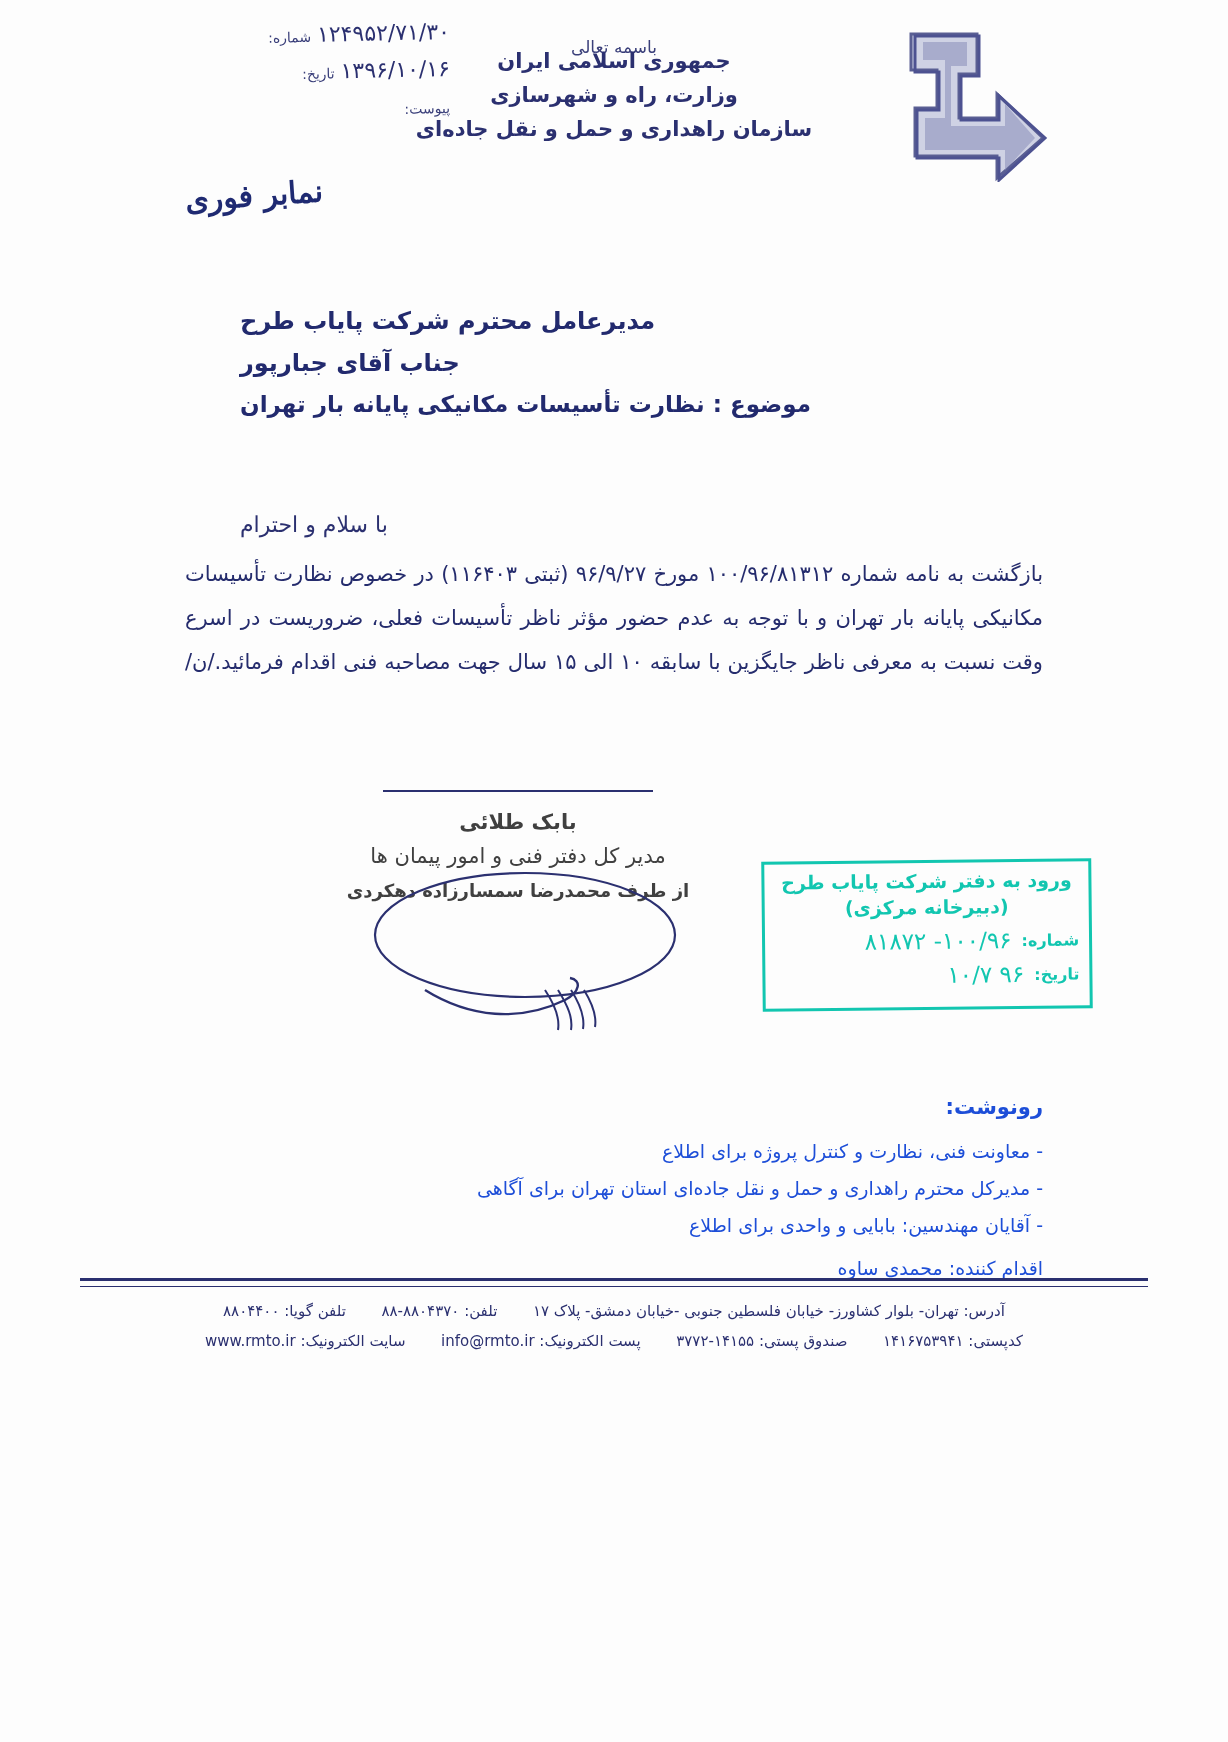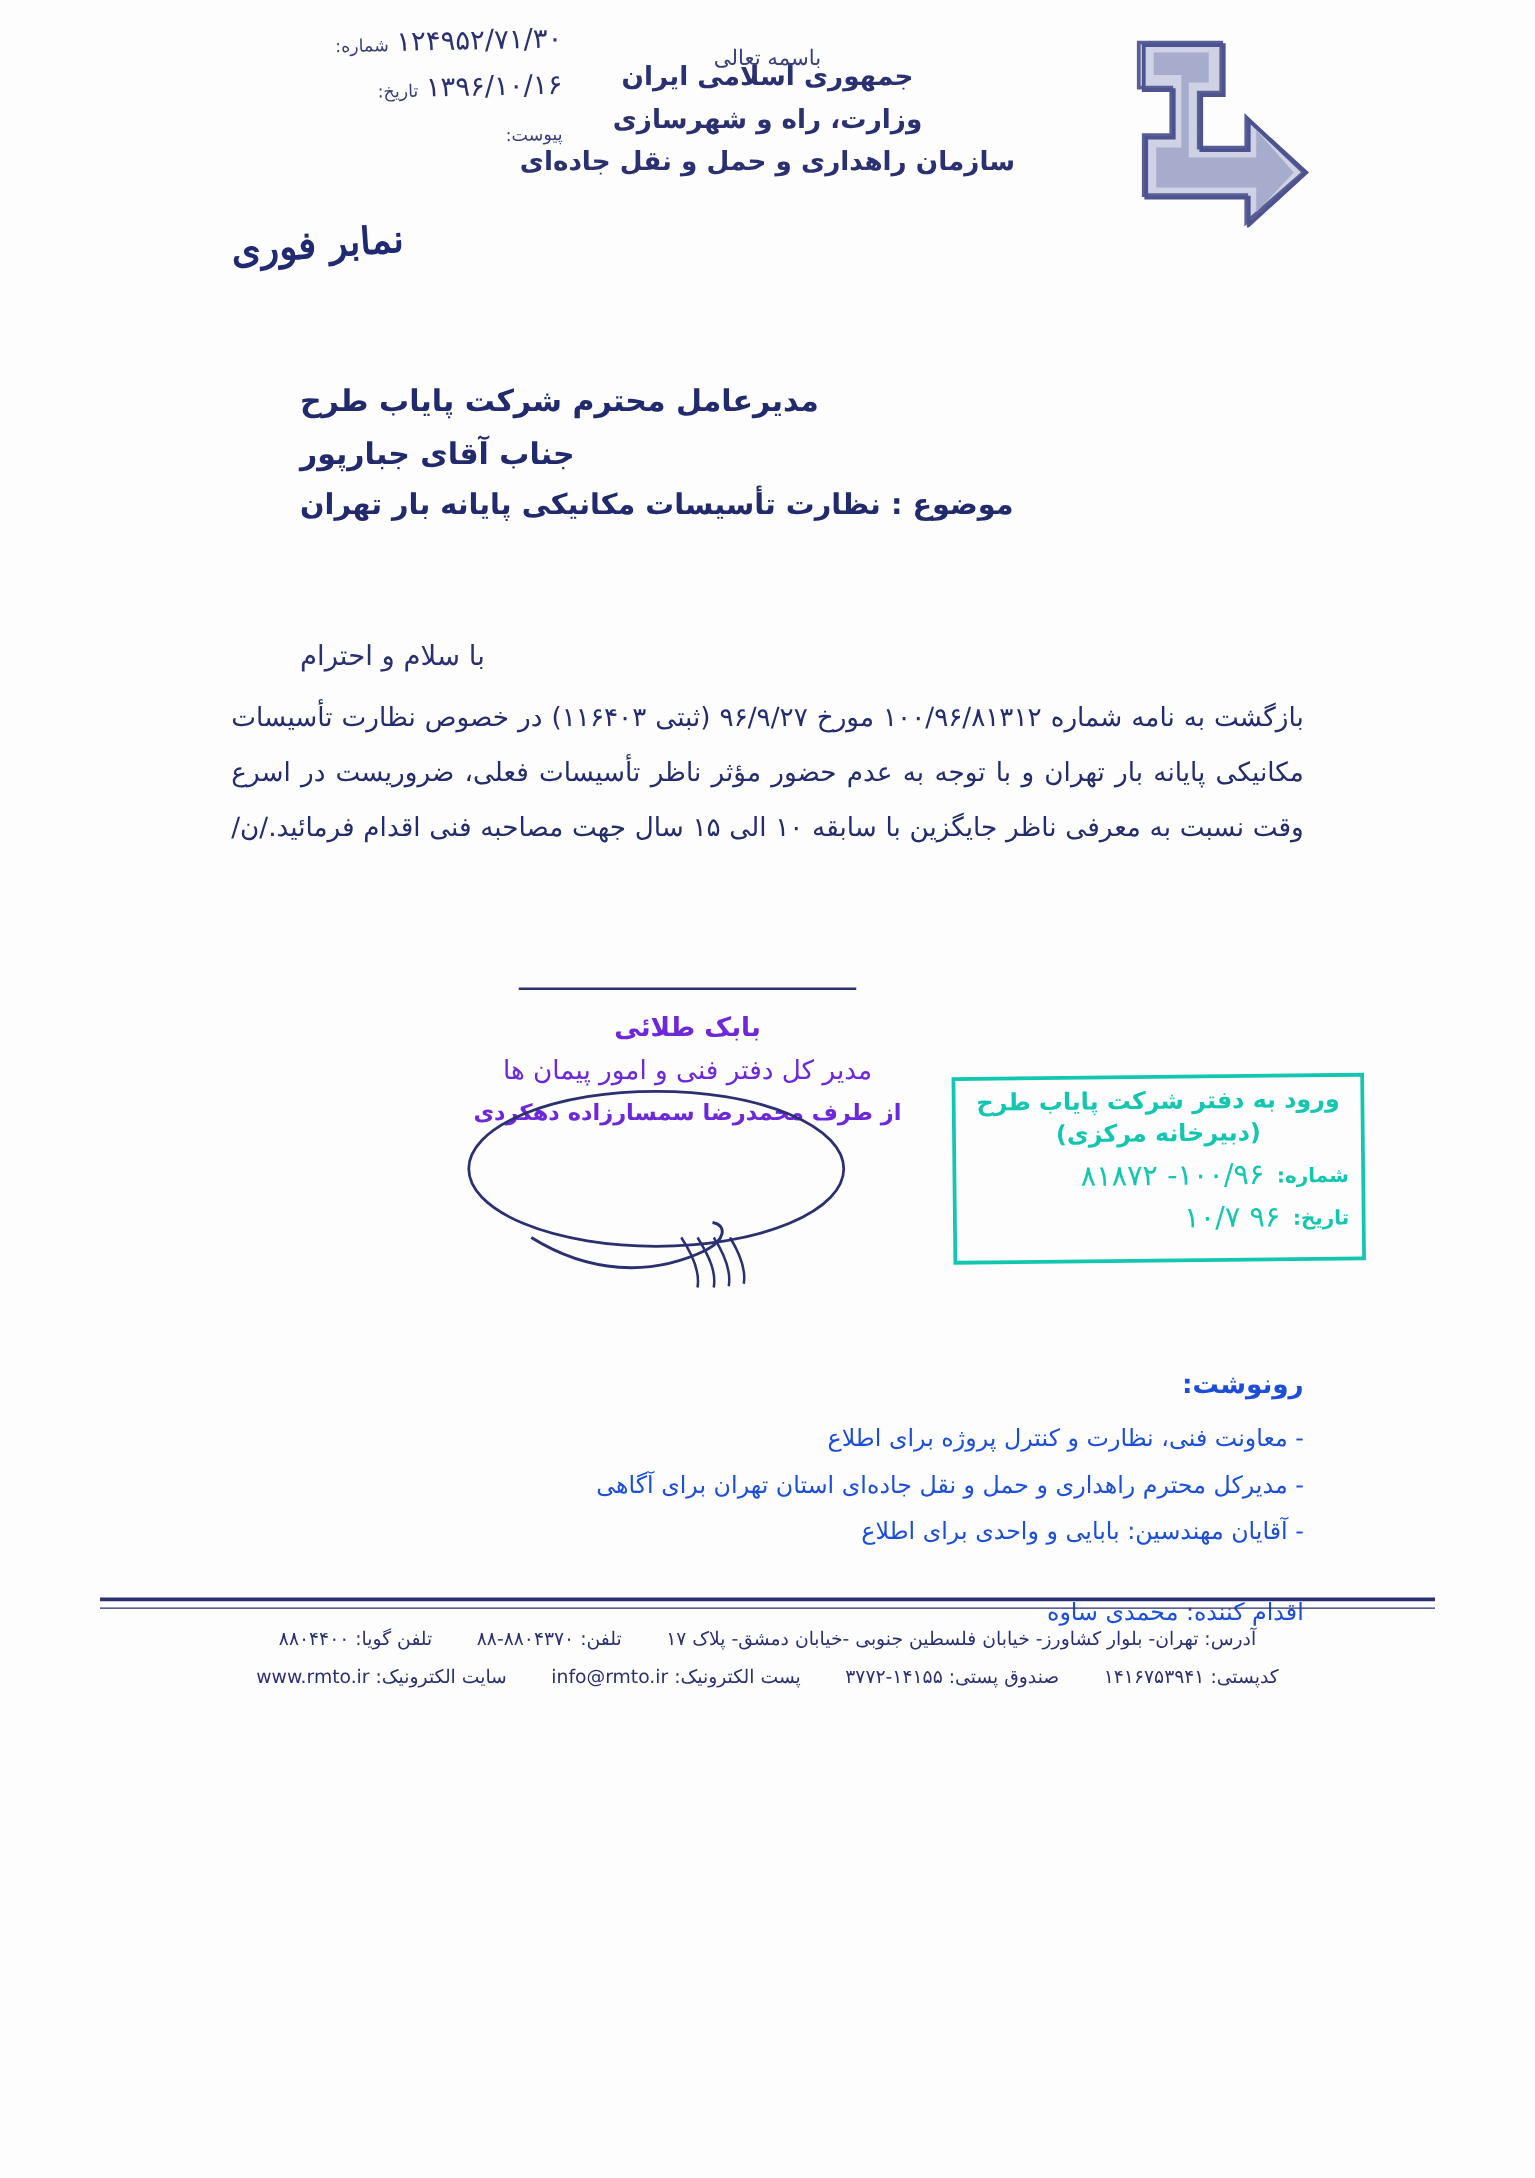--- a/index.html
+++ b/index.html
@@ -139,24 +139,24 @@
     font-size: 21px;
     line-height: 2.1;
     color: #252c6d;
   }
   .body-text p { margin: 0; }
 
   
   .signature {
     position: absolute;
     top: 790px;
-    left: 340px;
+    left: 308px;
     width: 420px;
     text-align: center;
-    color: #6d28d9;
+    color: #404040;
   }
   .signature .sig-line {
     border-top: 2px solid #2b3070;
     width: 270px;
     margin: 0 auto 18px auto;
   }
   .signature .name {
     font-size: 21px;
     font-weight: bold;
     letter-spacing: 1px;
@@ -231,21 +231,21 @@
     list-style: none;
     margin: 0;
     padding: 0;
   }
   .cc li {
     font-size: 19px;
     line-height: 1.95;
   }
   .cc .preparer {
     font-size: 19px;
-    margin-top: 35px;
+    margin-top: 13px;
   }
 
   
   .footer-rule {
     position: absolute;
     top: 1278px;
     left: 80px;
     right: 80px;
     height: 0;
     border-top: 3px solid #2b3070;

